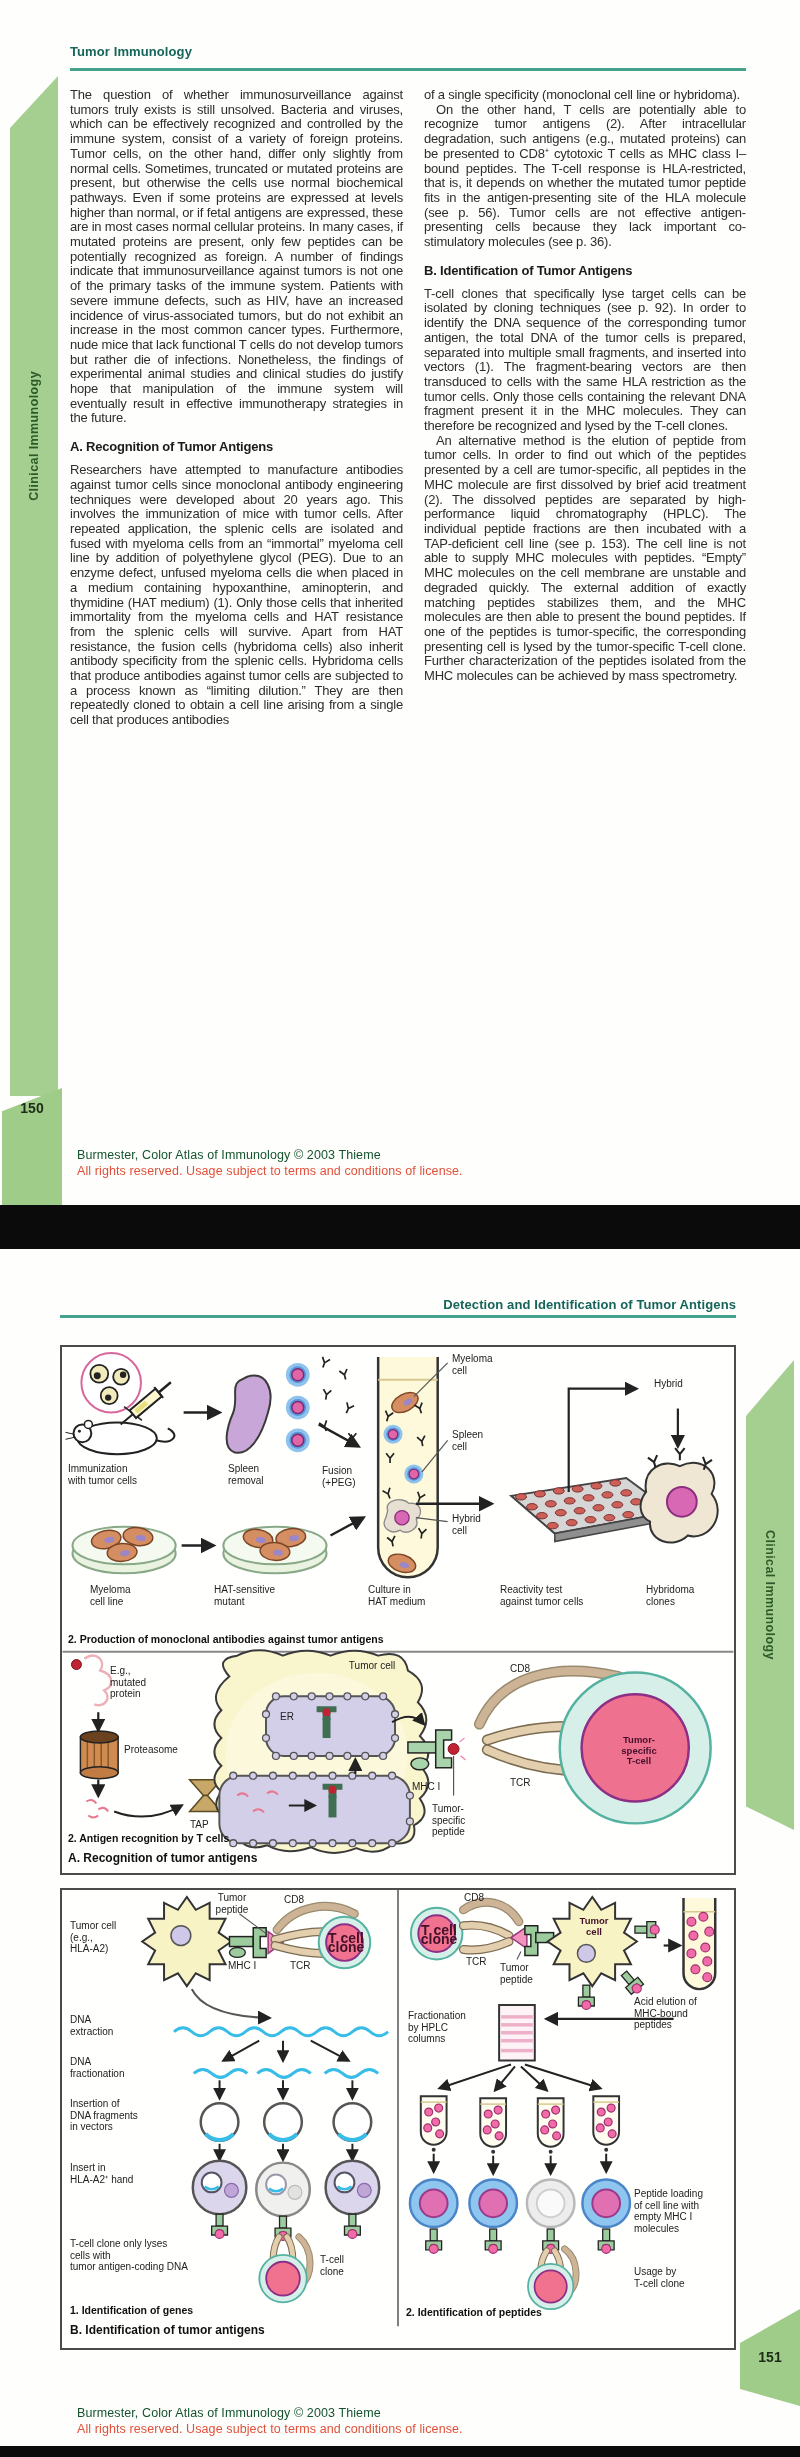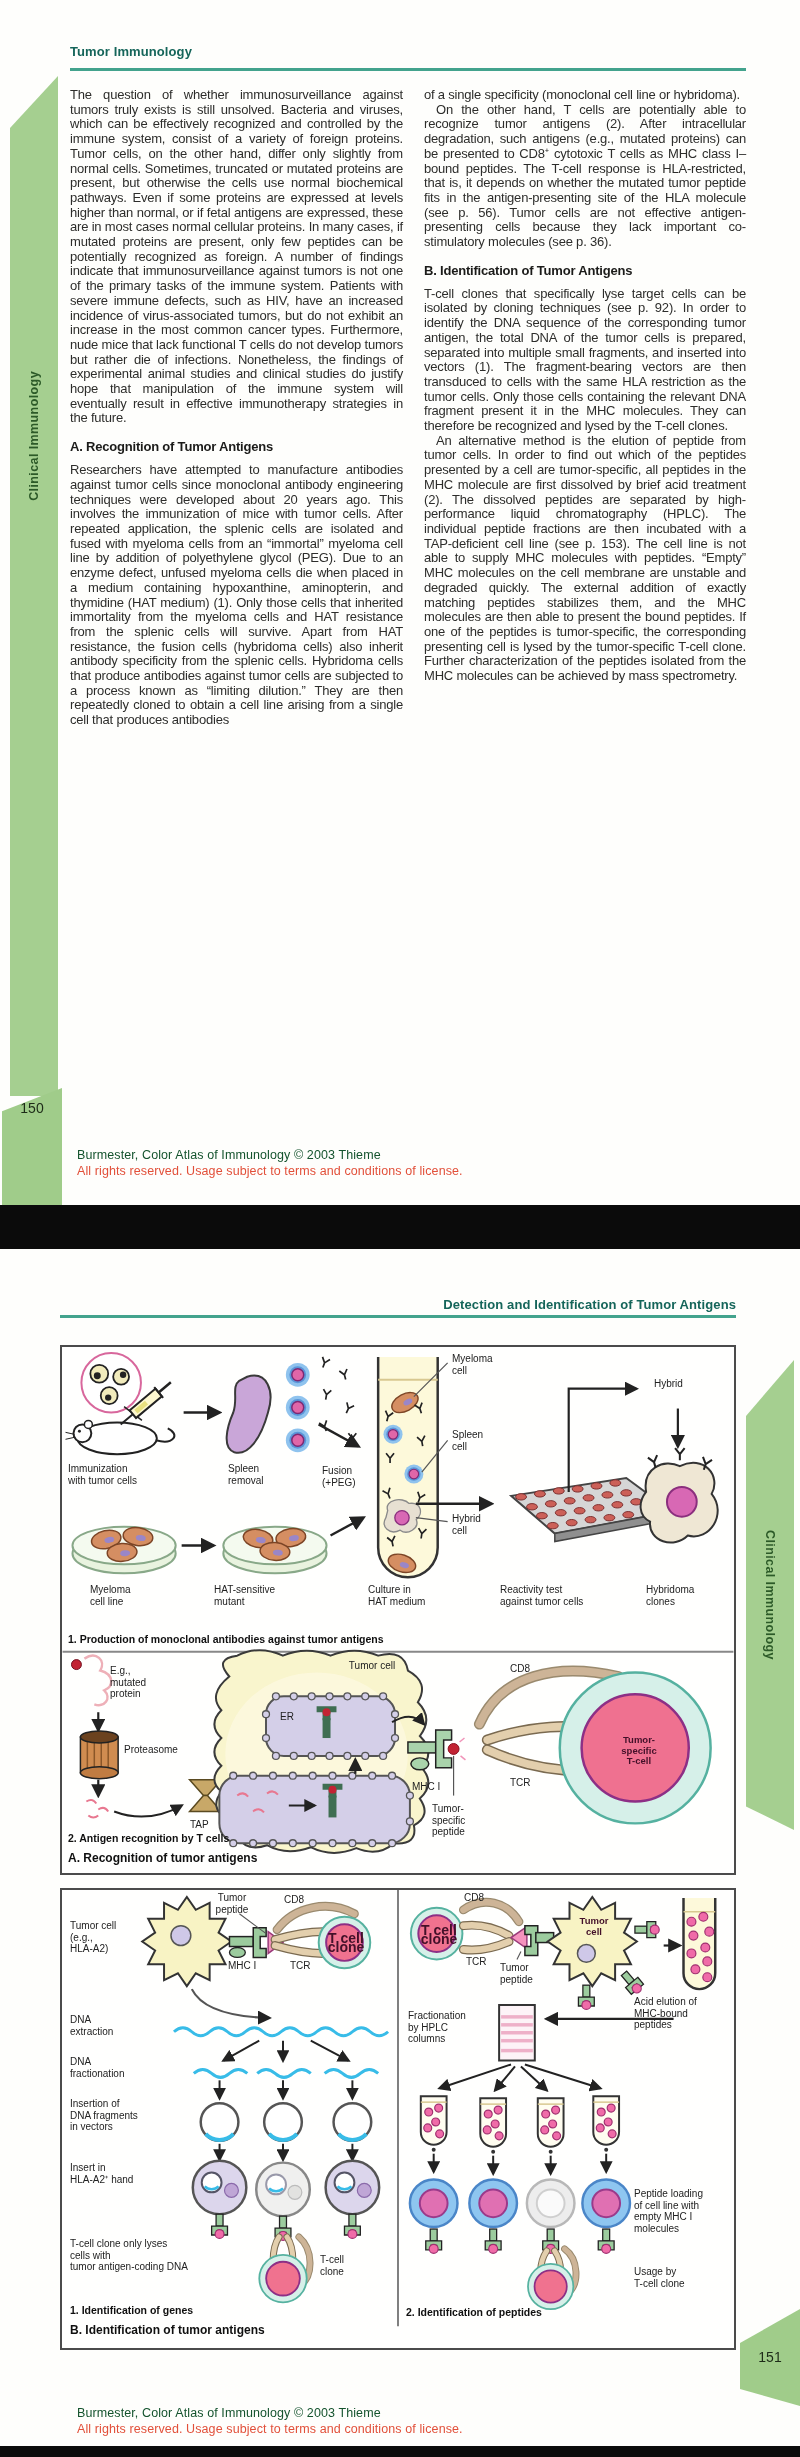--- a/index.html
+++ b/index.html
@@ -6,21 +6,21 @@
   html,body{background:#ffffff}
   body{font-family:"Liberation Sans",sans-serif}
   .canvas{position:relative;width:800px;height:2457px;background:#fff;overflow:hidden}
   .page{position:absolute;left:0;width:800px;background:#fefefc}
   .black-bar{position:absolute;left:0;width:800px;background:#0b0b0b}
   
   .vbar{position:absolute;background:#a5cf90}
   .vbar-flex{display:flex;align-items:center;justify-content:center}
   .vtext{font-weight:bold;color:#2c5a28;font-size:12.5px;letter-spacing:.4px;writing-mode:vertical-rl}
   .vtext.up{transform:rotate(180deg)}
-  .pagetab{position:absolute;background:#a0cc8a;font-weight:normal;color:#1d2b18;font-size:14px}
+  .pagetab{position:absolute;background:#a0cc8a;font-weight:bold;color:#1d2b18;font-size:14px}
   .pagetab span{position:absolute;left:0;right:0;text-align:center}
   
   .runhead{position:absolute;font-weight:bold;font-size:13px;color:#15655a;letter-spacing:.1px}
   .runrule{position:absolute;height:2.5px;background:#43a38d}
   
   .col{position:absolute;text-align:justify;font-size:13px;line-height:14.7px;color:#2d2d2b;letter-spacing:-.2px}
   .col p{margin:0}
   .col p.indent{text-indent:12px}
   .col h3{font-size:13px;line-height:15px;margin:13px 0 9px;color:#1b1b19}
   
@@ -362,21 +362,21 @@
 cell line</div>
       <div class="flbl" style="left:152px;top:237px">HAT-sensitive
 mutant</div>
       <div class="flbl" style="left:306px;top:237px">Culture in
 HAT medium</div>
       <div class="flbl" style="left:438px;top:237px">Reactivity test
 against tumor cells</div>
       <div class="flbl" style="left:584px;top:237px">Hybridoma
 clones</div>
       <div class="flbl" style="left:592px;top:31px">Hybrid</div>
-      <div class="fcap" style="left:6px;top:286px">1. Production of monoclonal antibodies against tumor antigens</div>
+      <div class="fcap" style="left:6px;top:286px">2. Production of monoclonal antibodies against tumor antigens</div>
       <div class="flbl" style="left:48px;top:318px">E.g.,
 mutated
 protein</div>
       <div class="flbl" style="left:62px;top:397px">Proteasome</div>
       <div class="flbl" style="left:128px;top:472px">TAP</div>
       <div class="flbl ctr" style="left:250px;top:313px;width:120px">Tumor cell</div>
       <div class="flbl" style="left:218px;top:364px">ER</div>
       <div class="flbl" style="left:350px;top:434px">MHC I</div>
       <div class="flbl" style="left:448px;top:316px">CD8</div>
       <div class="flbl" style="left:448px;top:430px">TCR</div>

